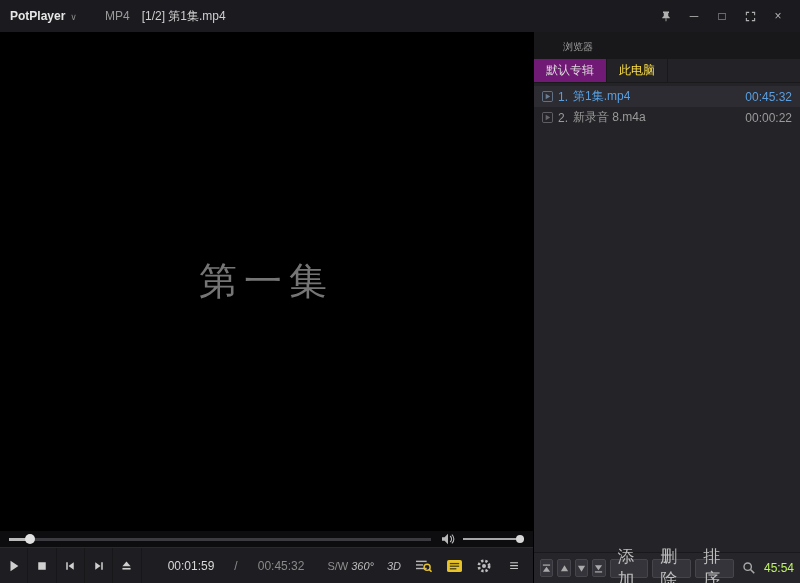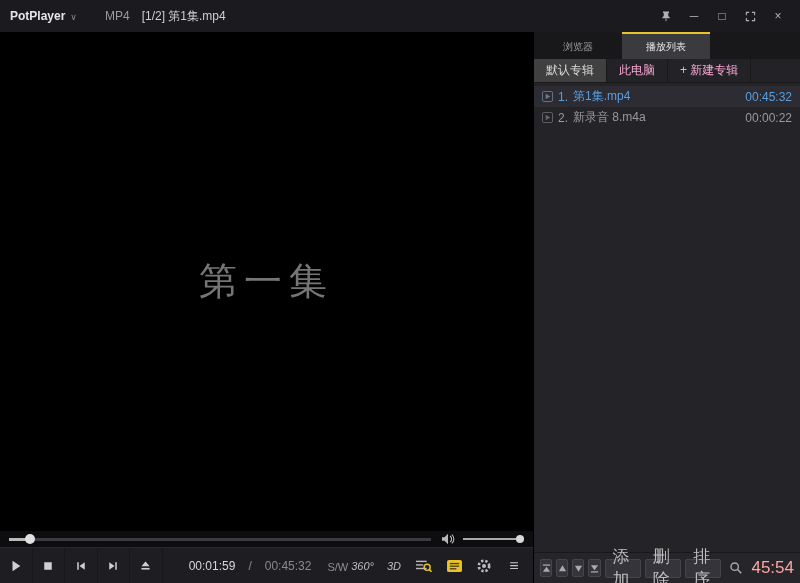--- a/index.html
+++ b/index.html
@@ -40,61 +40,61 @@
   .vol-fill { position:absolute; left:0; top:7px; height:2px; width:100%; background:#a8a8a8; }
   .vol-knob { position:absolute; left:100%; top:4px; width:8px; height:8px; border-radius:50%;
     background:#d8d8d8; margin-left:-8px; }
 
   
   .controlbar { height:36px; background:#1e1e22; border-top:1px solid #2a2a2e;
     display:flex; align-items:center; }
   .tbtn { width:34px; height:100%; display:flex; align-items:center; justify-content:center;
     border-right:1px solid #17171a; cursor:pointer; }
   .tbtn svg { display:block; }
-  .time { margin-left:26px; font-size:12px; display:flex; align-items:flex-end; gap:13px; white-space:nowrap; }
+  .time { margin-left:26px; font-size:12px; display:flex; align-items:center; gap:20px; white-space:nowrap; }
   .time .cur { color:#d9d9d9; }
   .time .sep, .time .tot { color:#8a8a8a; }
   .time .mode { color:#8f8f8f; font-size:11px; margin-left:3px; }
   .right-controls { margin-left:auto; display:flex; align-items:center; gap:4px; padding-right:6px; }
   .rbtn { height:26px; min-width:26px; padding:0 3px; display:flex; align-items:center;
     justify-content:center; color:#bdbdbd; font-size:11px; cursor:pointer; }
   .rbtn.textico { letter-spacing:0;font-style:italic; }
   .rbtn .menu-glyph { font-size:16px; color:#c4c4c4; }
 
   
   .sidebar { width:267px; flex:0 0 267px; background:#242428; border-left:1px solid #000;
     display:flex; flex-direction:column; }
   .side-tabs { height:27px; background:#18181b; display:flex; align-items:stretch; }
   .side-tab { width:88px; display:flex; align-items:center; justify-content:center;
     color:#9a9a9a; font-size:10px; cursor:pointer; border-top:2px solid transparent; }
   .side-tab.active { background:#3a3a3f; color:#e8e8e8; border-top:2px solid var(--accent,#e8c32a); }
   .album-tabs { height:24px; background:#232327; display:flex; border-bottom:1px solid #19191c; }
-  .album-tab { padding:0 12px; display:flex; align-items:center; color:#f9a8d4; font-size:12px;
+  .album-tab { padding:0 12px; display:flex; align-items:center; color:#fde047; font-size:12px;
     border-right:1px solid #19191c; cursor:pointer; }
-  .album-tab.active { background:#404040; color:#dcdcdc; }
+  .album-tab.active { background:#701a75; color:#dcdcdc; }
 
   .playlist { flex:1; overflow:hidden; padding-top:3px; }
   .plrow { height:21px; display:flex; align-items:center; padding:0 8px; font-size:12px;
     gap:5px; cursor:pointer; }
   .plrow .fico { flex:0 0 auto; display:flex; }
   .plrow .pname { white-space:nowrap; overflow:hidden; text-overflow:ellipsis; }
   .plrow .pdur { margin-left:auto; }
   .plrow.sel { background:#2c2c32; }
   .plrow.sel .pname, .plrow.sel .pdur, .plrow.sel .pidx { color:var(--active-item,#5a9fe0); }
   .plrow .pname, .plrow .pdur, .plrow .pidx { color:#9a9a9a; }
 
   .side-footer { height:31px; background:#26262a; border-top:1px solid #19191c;
     display:flex; align-items:center; padding:0 6px; gap:4px; }
   .mbtn { width:19px; height:18px; background:#34343a; border:1px solid #45454b; border-radius:2px;
     display:flex; align-items:center; justify-content:center; cursor:pointer; }
   .fbtn { height:19px; padding:0 7px; background:#34343a; border:1px solid #45454b; border-radius:2px;
     color:#bdbdbd; font-size:17px; display:flex; align-items:center; cursor:pointer; }
   .side-footer .spacer { flex:1; }
   .side-footer .srch { display:flex; align-items:center; cursor:pointer; margin-right:4px; }
-  .total-time { color:#fca5a5; font-size:17px; }
+  .total-time { color:#bef264; font-size:12px; }
 </style>
 </head>
 <body>
 
 <div class="app">
 
   <header class="titlebar">
     <div class="app-name">
       <span class="brand">PotPlayer</span>
       <span class="chev">∨</span>
@@ -216,34 +216,28 @@
         </div>
       </div>
     </section>
 
     <aside class="sidebar">
 
       <div class="side-tabs">
         <div class="side-tab">
           <span>浏览器</span>
         </div>
-        <div class="side-tab active">
-          <span>播放列表</span>
-        </div>
       </div>
 
       <div class="album-tabs">
         <div class="album-tab active">
           <span>默认专辑</span>
         </div>
         <div class="album-tab">
           <span>此电脑</span>
-        </div>
-        <div class="album-tab">
-          <span>+ 新建专辑</span>
         </div>
       </div>
 
       <div class="playlist">
         <div class="plrow sel">
           <span class="fico">
             <svg width="11" height="11" viewBox="0 0 12 12">
               <rect x="0.5" y="0.5" width="11" height="11" rx="1.5" fill="none" stroke="#6a7c92"></rect>
               <polygon points="4,3 9,6 4,9" fill="#6a7c92"></polygon>
             </svg>

